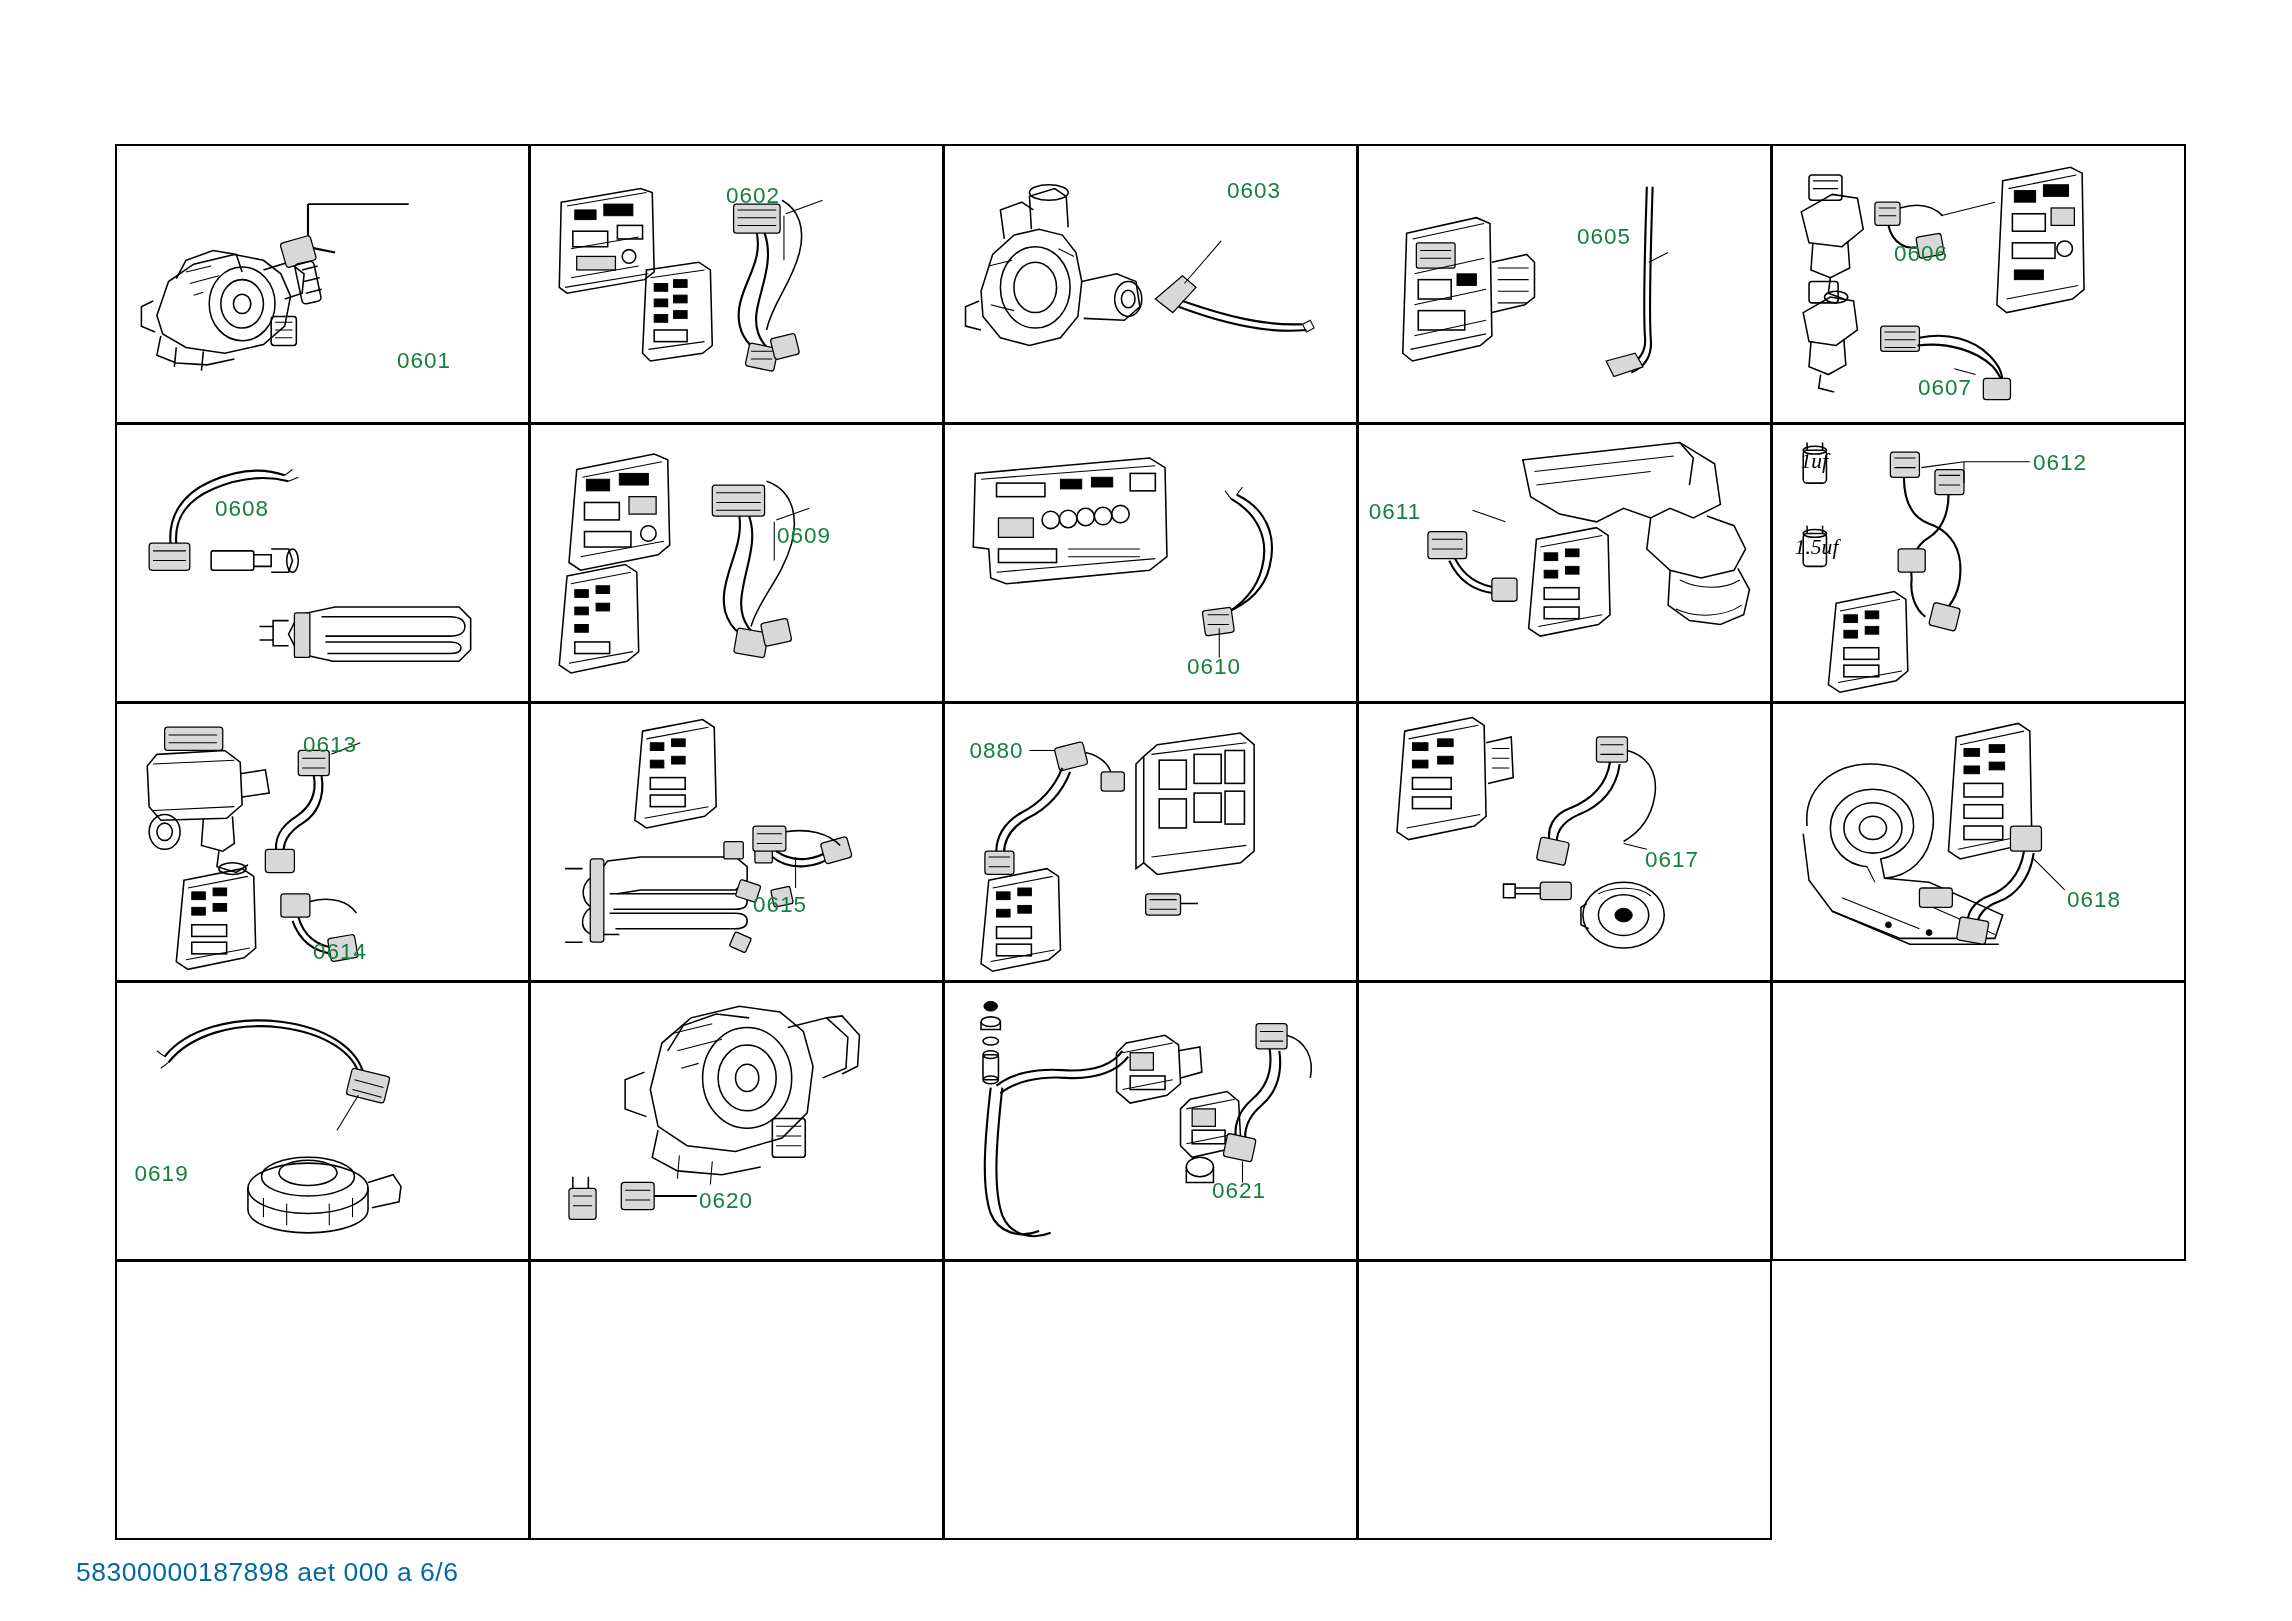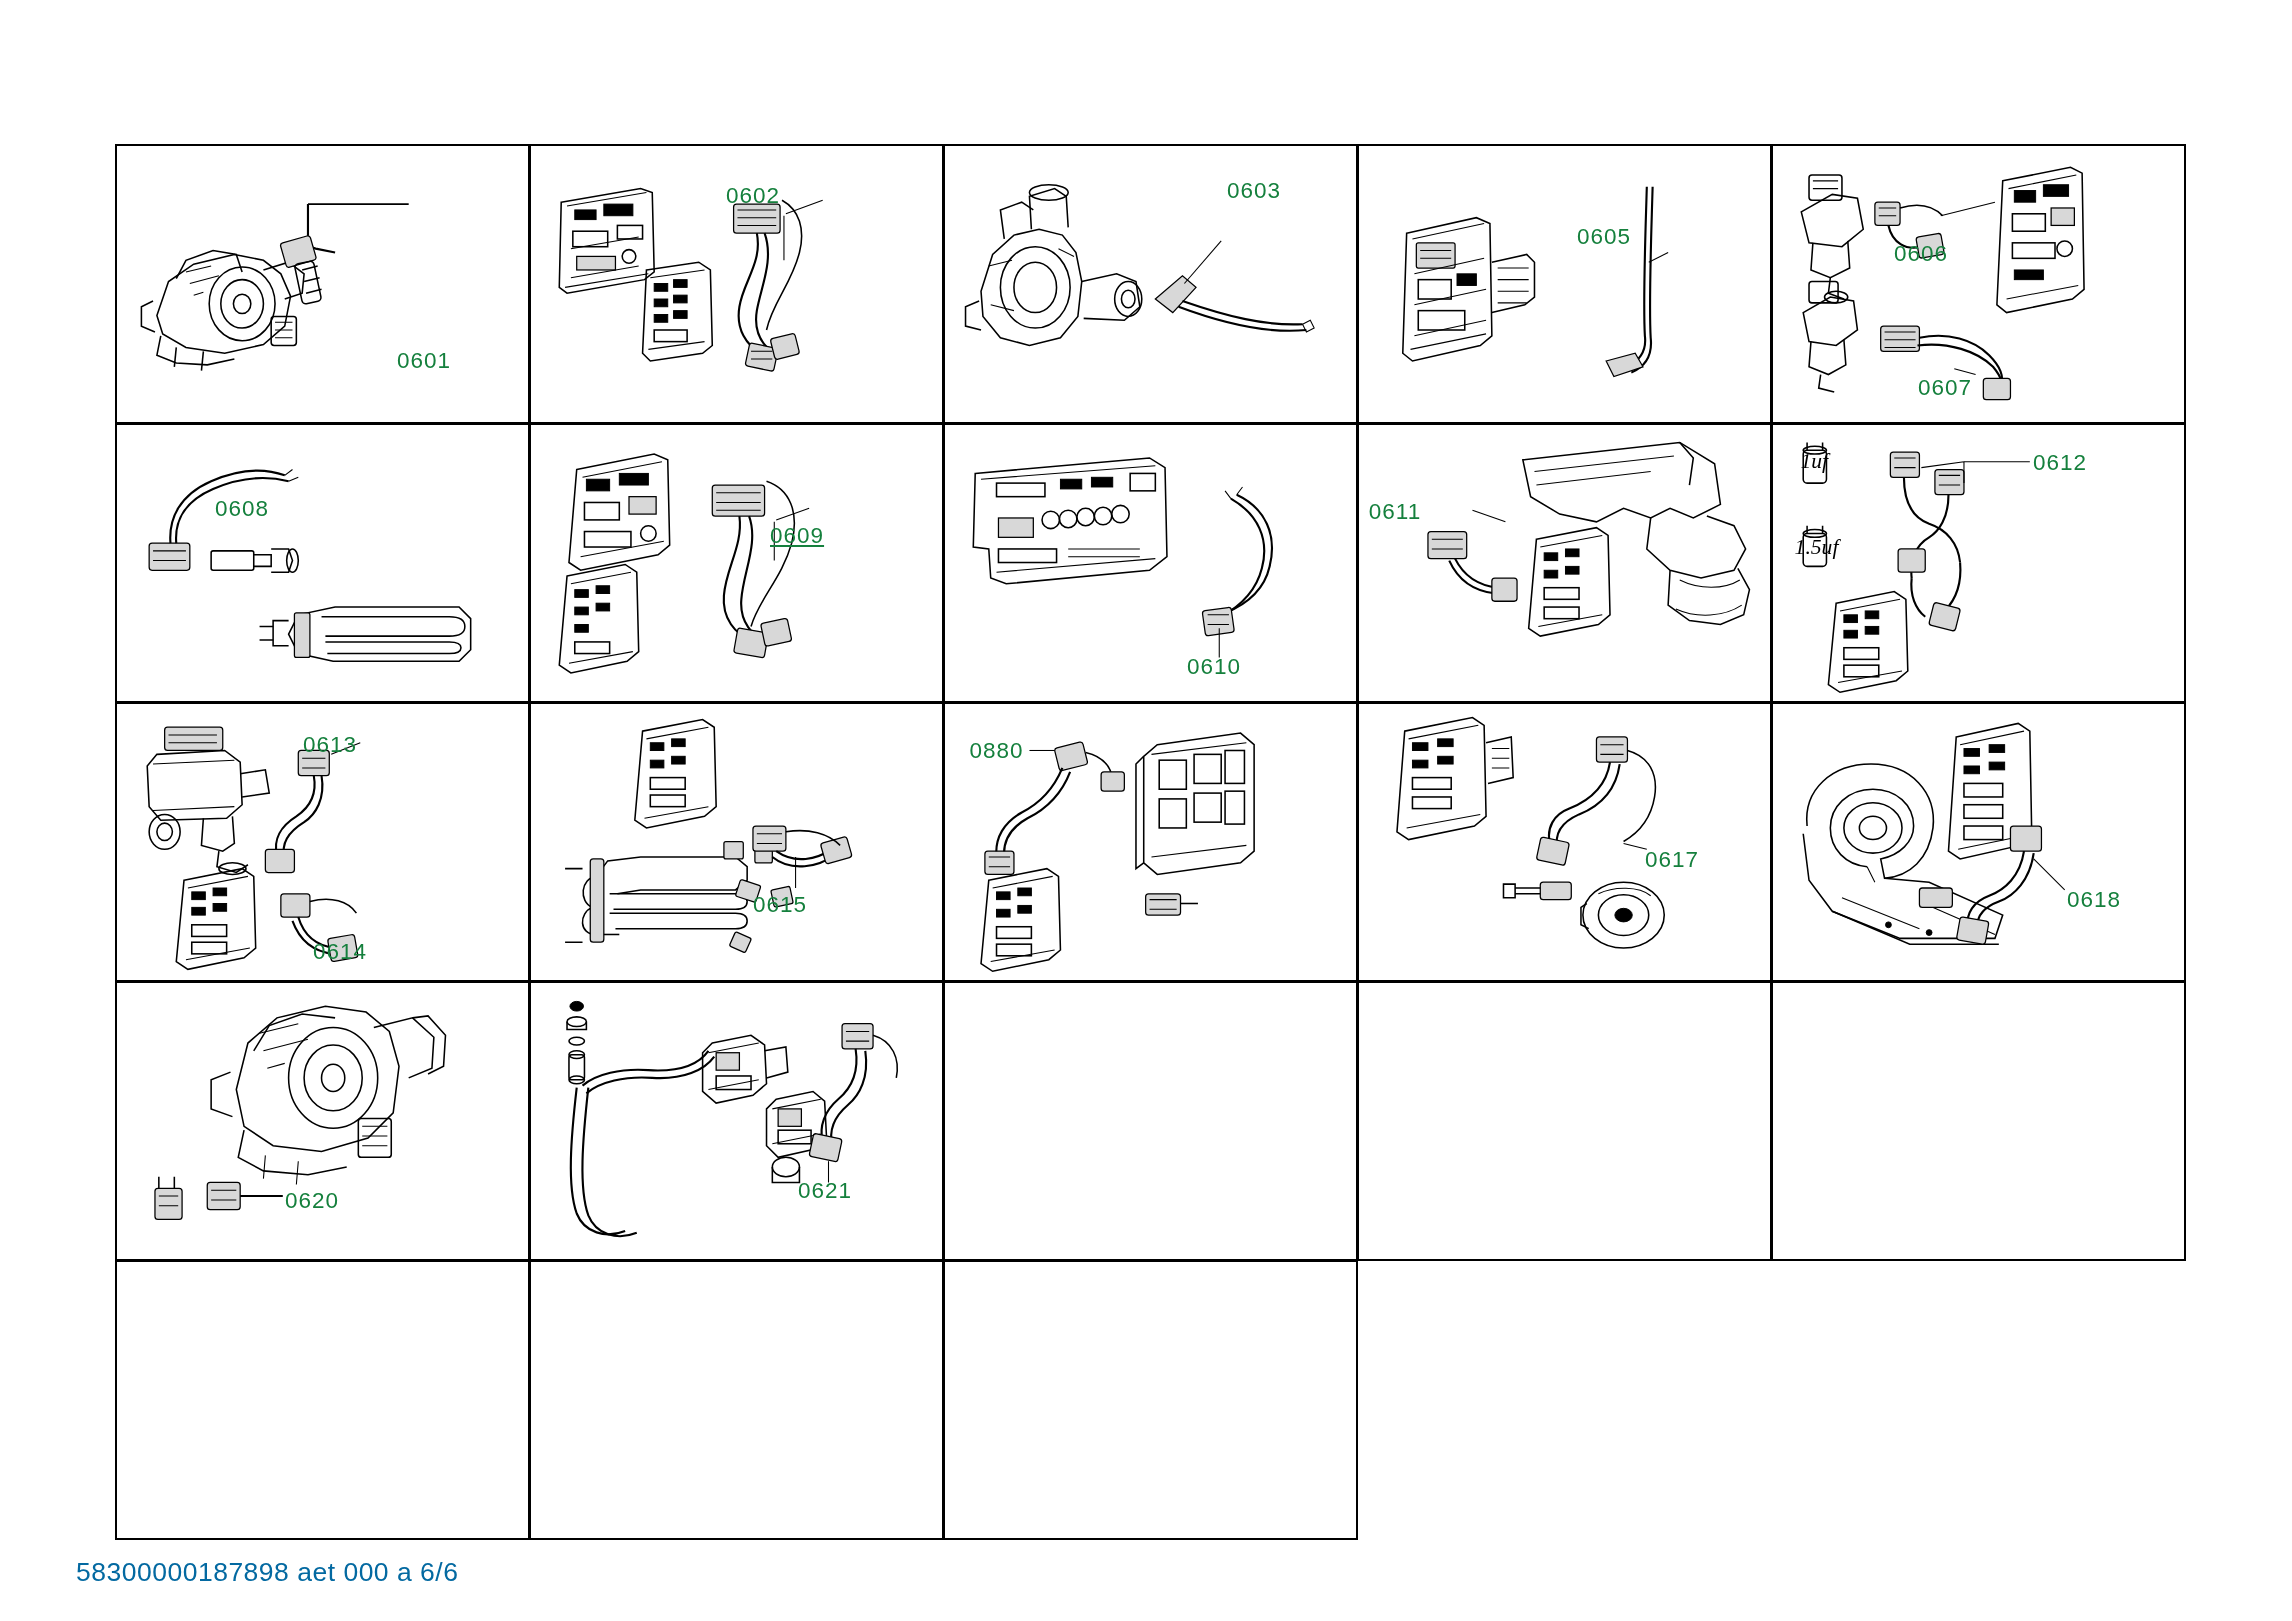--- a/index.html
+++ b/index.html
@@ -312,21 +312,21 @@
           <rect class="fillg" x="186" y="62" width="54" height="32" rx="3"></rect>
           <path class="thin" d="M190 70 h46 M190 80 h46 M190 88 h46"></path>
           <path class="ln2" d="M214 94 C218 124 200 148 198 176 C196 200 210 216 226 222"></path>
           <path class="ln2" d="M224 94 C234 122 218 152 216 180 C214 204 228 218 242 224"></path>
           <path class="ln" d="M242 58 C266 66 276 90 268 122 C258 158 234 180 226 208"></path>
           <rect class="fillg" x="210" y="212" width="32" height="26" rx="3" transform="rotate(10 226 225)"></rect>
           <rect class="fillg" x="238" y="202" width="28" height="24" rx="3" transform="rotate(-12 252 214)"></rect>
         </g>
         <path class="thin" d="M250 100 L250 140 M252 98 L286 86"></path>
       </svg>
-      <div class="label" style="left:239px; top:98px;text-decoration:underline;">0609</div>
+      <div class="label" style="left:246px; top:98px;">0609</div>
     </div>
 
     <div class="cell">
       <svg class="art" viewBox="0 0 422 285">
         <g>
           <path class="ln" d="M30 50 L210 34 L226 44 L228 136 L210 150 L62 164 L46 158 L44 128 L28 126 Z"></path>
           <path class="thin" d="M36 56 L216 42 M52 152 L216 138"></path>
           <rect class="ln" x="52" y="60" width="50" height="14"></rect>
           <rect class="fillk" x="118" y="56" width="22" height="10"></rect>
           <rect class="fillk" x="150" y="54" width="22" height="10"></rect>
@@ -647,20 +647,43 @@
           <rect class="fillg" x="244" y="126" width="32" height="26" rx="3"></rect>
           <path class="ln2" d="M258 152 C254 178 238 192 222 198 C206 204 198 216 200 230"></path>
           <path class="ln2" d="M268 154 C264 182 248 198 232 204 C216 210 208 220 210 234"></path>
           <rect class="fillg" x="190" y="222" width="30" height="24" rx="3" transform="rotate(10 205 234)"></rect>
         </g>
         <path class="thin" d="M268 160 L300 192"></path>
       </svg>
       <div class="label" style="left:294px; top:183px;">0618</div>
     </div>
 
+    <div class="cell">
+      <svg class="art" viewBox="0 0 422 285">
+
+        <g>
+          <path class="ln2" d="M48 76 C70 48 118 34 168 40 C216 46 248 68 254 96"></path>
+          <path class="ln2" d="M52 82 C74 54 120 40 168 46 C214 52 244 72 250 98"></path>
+          <path class="thin" d="M48 76 L40 70 M52 82 L44 88"></path>
+          <rect class="fillg" x="238" y="92" width="40" height="28" rx="3" transform="rotate(14 258 106)"></rect>
+          <path class="thin" d="M244 100 l30 8 M242 110 l30 8"></path>
+        </g>
+
+        <g>
+          <ellipse class="ln" cx="196" cy="212" rx="62" ry="26"></ellipse>
+          <path class="ln" d="M134 212 L134 234 C134 248 162 258 196 258 C230 258 258 248 258 234 L258 212"></path>
+          <ellipse class="ln" cx="196" cy="200" rx="48" ry="20"></ellipse>
+          <ellipse class="ln" cx="196" cy="196" rx="30" ry="13"></ellipse>
+          <path class="thin" d="M150 222 L150 242 M174 228 L174 250 M218 228 L218 250 M242 222 L242 242"></path>
+          <path class="ln" d="M258 206 L284 198 L292 210 L290 226 L262 232"></path>
+        </g>
+        <path class="thin" d="M248 116 L226 152"></path>
+      </svg>
+      <div class="label" style="left:17.6px; top:178px;">0619</div>
+    </div>
 
     <div class="cell">
       <svg class="art" viewBox="0 0 422 285">
 
         <g>
           <path class="ln" d="M122 110 L134 62 L164 36 L214 24 L256 30 L280 50 L290 86 L284 134 L258 160 L210 174 L160 168 L130 148 Z"></path>
           <path class="ln" d="M140 70 L156 44 L190 32 L224 36"></path>
           <ellipse class="ln" cx="222" cy="98" rx="46" ry="52"></ellipse>
           <ellipse class="ln" cx="222" cy="98" rx="30" ry="34"></ellipse>
           <ellipse class="ln" cx="222" cy="98" rx="12" ry="14"></ellipse>

